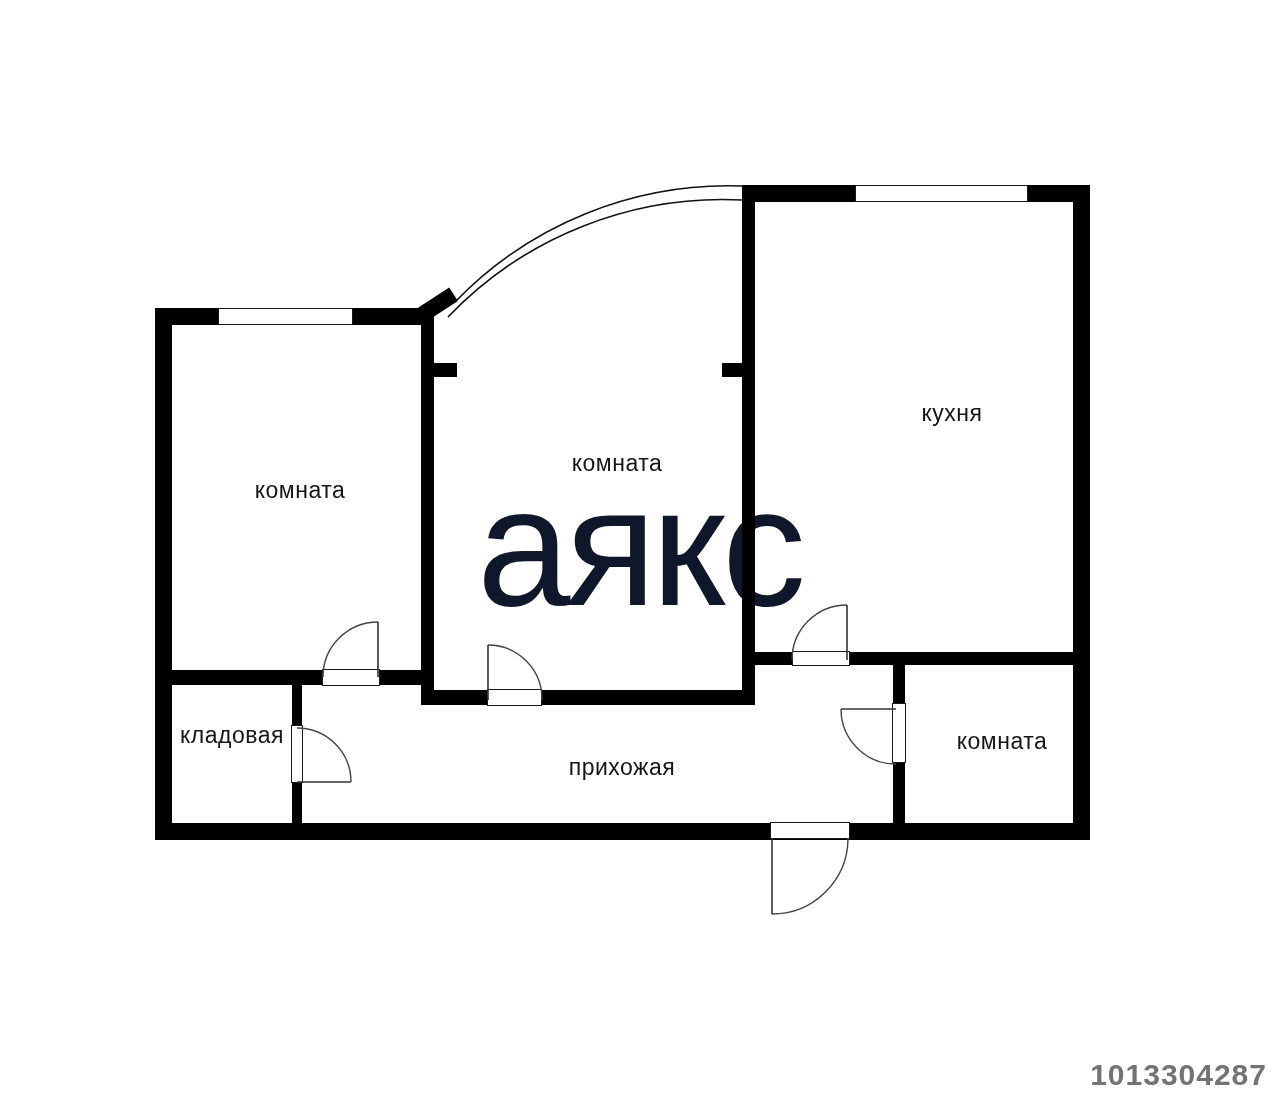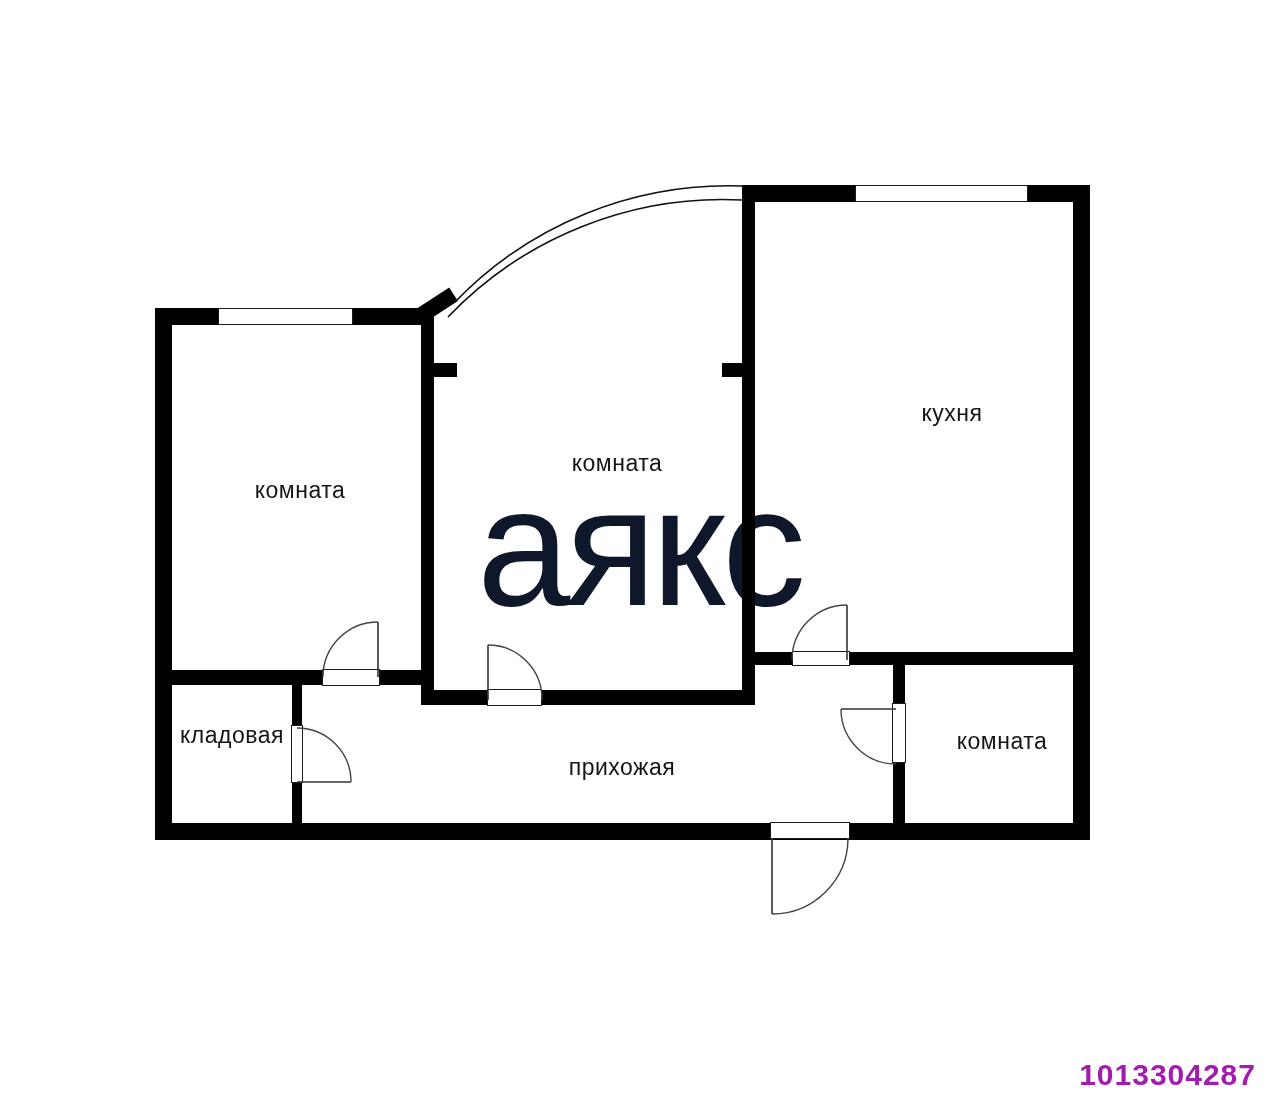--- a/index.html
+++ b/index.html
@@ -13,22 +13,22 @@
   .room-label{
     position:absolute;z-index:5;transform:translate(-50%,-50%);
     font-size:23px;color:#151515;white-space:nowrap;letter-spacing:0.5px;
   }
   .watermark{
     position:absolute;z-index:1;transform:translate(-50%,-50%);
     font-size:168px;font-weight:400;color:#0f172a;letter-spacing:-5px;line-height:1;
     white-space:nowrap;user-select:none;text-align:center;
   }
   .listing-id{
-    position:absolute;z-index:6;right:24px;top:1058px;
-    font-size:30px;font-weight:bold;color:#a21caf;letter-spacing:1px;white-space:nowrap;
+    position:absolute;z-index:6;right:13px;top:1058px;
+    font-size:30px;font-weight:bold;color:#737373;letter-spacing:1px;white-space:nowrap;
   }
 </style>
 </head>
 <body>
 
 <div class="canvas">
 
   <div class="watermark" style="left:639px;top:547px;">аякс</div>
 
   <div class="wall" style="left:155px;top:308px;width:17px;height:532px;"></div>

